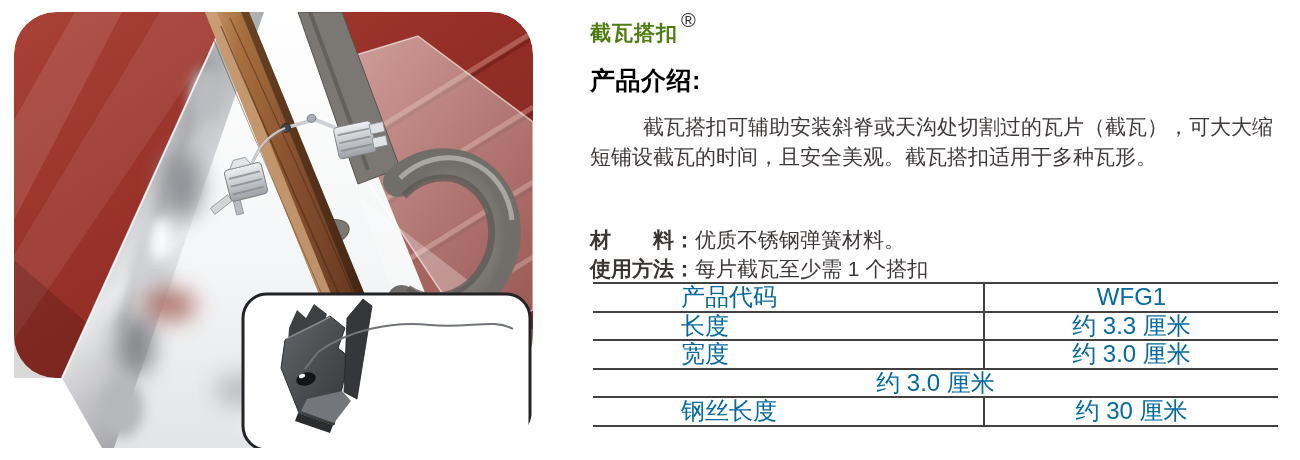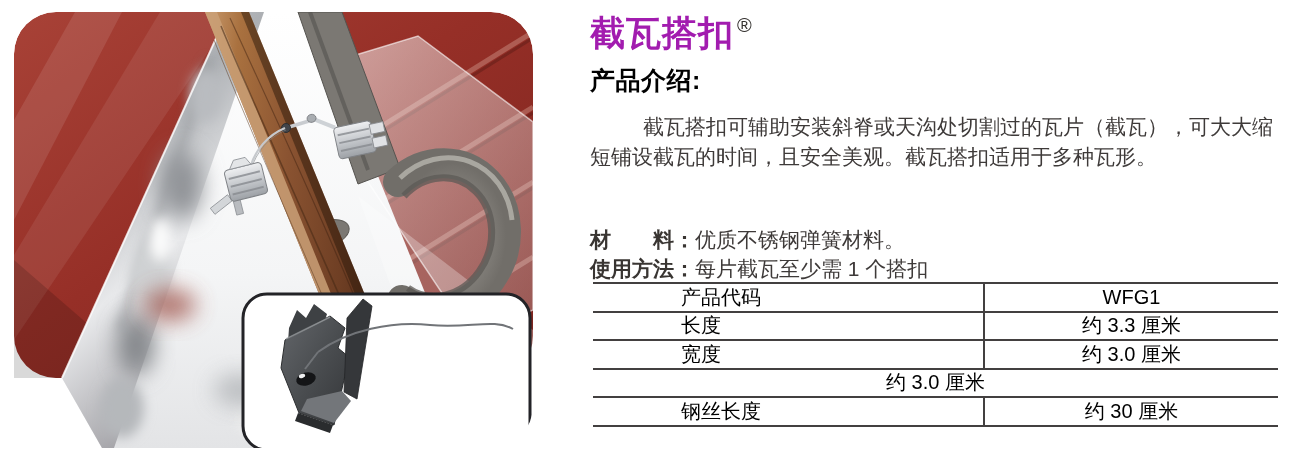--- a/index.html
+++ b/index.html
@@ -6,36 +6,36 @@
   .page{
     position:relative;
     width:1300px;height:460px;
     background:#ffffff;
     overflow:hidden;
     font-family:"Liberation Sans","DejaVu Sans",sans-serif;
   }
   .photo{position:absolute;left:0;top:0;width:560px;height:460px;}
   
   .title-block{position:absolute;left:590px;top:18px;white-space:nowrap;}
-  .title{font-size:35px;line-height:30px;font-weight:bold;color:#a21caf;letter-spacing:1px;}
+  .title{font-size:21px;line-height:30px;font-weight:bold;color:#4d7c0f;letter-spacing:1px;}
   .regmark{font-size:20px;font-weight:normal;color:#33302e;position:relative;top:-13px;margin-left:3px;}
   .intro-heading{position:absolute;left:590px;top:64px;font-size:25px;font-weight:bold;color:#000000;letter-spacing:.5px;}
   .para{position:absolute;left:590px;top:112px;width:712px;font-size:21px;line-height:30px;color:#3e3a39;}
   .para .l1{text-indent:53px;}
   .spec-lines{position:absolute;left:590px;top:181px;font-size:21px;line-height:29px;color:#3e3a39;margin-top:44px;}
   .spec-lines .lbl{font-weight:bold;color:#393532;}
   
   .spec-table{
     position:absolute;left:593px;top:282px;width:685px;
     border-top:2px solid #434040;
   }
   .spec-table .trow{
     display:flex;height:28.5px;box-sizing:border-box;
     border-bottom:2px solid #434040;
-    font-size:20px;color:#000000;
+    font-size:24px;color:#0369a1;
   }
   .spec-table .tc-label{
     width:392px;box-sizing:border-box;border-right:2px solid #434040;
     padding-left:88px;display:flex;align-items:center;
   }
   .spec-table .tc-value{
     flex:1;display:flex;align-items:center;justify-content:center;text-align:left;
   }
 </style>
 </head>

